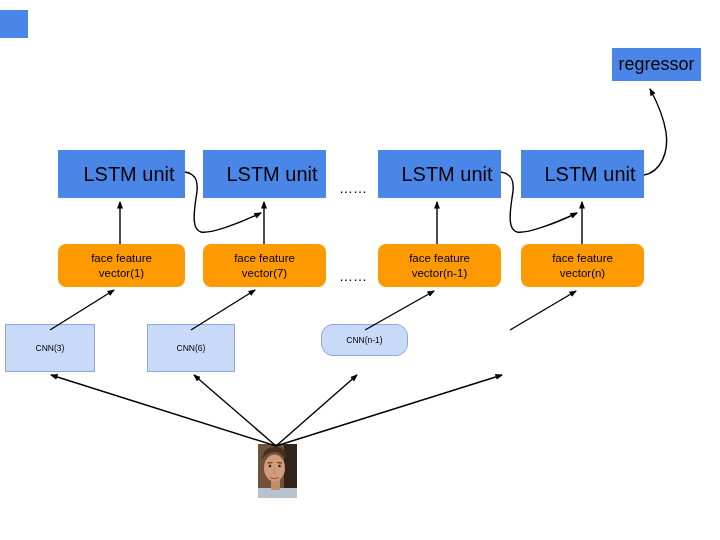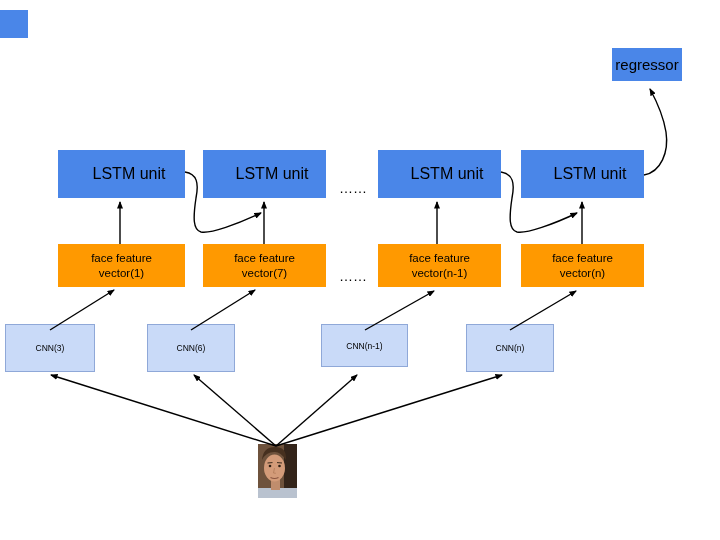--- a/index.html
+++ b/index.html
@@ -7,40 +7,40 @@
     --arrow_black:#000000;
   }
   html,body{margin:0;padding:0;background:#fff;}
   #canvas{position:relative;width:720px;height:540px;background:#fff;overflow:hidden;
           font-family:"Liberation Sans", sans-serif;color:#000;}
   .box{position:absolute;display:flex;align-items:center;justify-content:center;
        text-align:center;box-sizing:border-box;}
   .blue{background:var(--box_blue);}
   .orange{background:var(--box_orange);}
   .cnn{background:var(--box_light_blue);border:1px solid #8fa8d8;font-size:8.5px;}
-  .lstm{font-size:16px;padding-left:15px;}
-  .ffv{font-size:11.5px;line-height:1.3;flex-direction:column;}
+  .lstm{font-size:20px;padding-left:15px;}
+  .ffv{font-size:11.5px;line-height:1.3;flex-direction:column;border-radius:8px;}
   .dots{position:absolute;font-size:14px;letter-spacing:0px;display:flex;
         align-items:center;justify-content:center;}
   
   .lstm1{left:58px;top:150px;width:127px;height:48px;}
   .lstm2{left:203px;top:150px;width:123px;height:48px;}
   .lstm3{left:378px;top:150px;width:123px;height:48px;}
   .lstm4{left:521px;top:150px;width:123px;height:48px;}
   
   .ffv1{left:58px;top:244px;width:127px;height:43px;}
   .ffv2{left:203px;top:244px;width:123px;height:43px;}
   .ffv3{left:378px;top:244px;width:123px;height:43px;}
   .ffv4{left:521px;top:244px;width:123px;height:43px;}
   
   .cnn1{left:5px;top:324px;width:90px;height:48px;}
   .cnn2{left:147px;top:324px;width:88px;height:48px;}
-  .cnn3{left:321px;top:324px;width:87px;height:43px;}
+  .cnn3{left:321px;top:324px;width:87px;height:32px;border-radius:12px;}
   .cnn4{left:466px;top:324px;width:88px;height:48px;}
-  .regressor{left:612px;top:48px;width:70px;height:33px;font-size:15px;}
+  .regressor{left:612px;top:48px;width:89px;height:33px;font-size:18px;}
   .corner{left:0;top:10px;width:28px;height:28px;}
   .dots-lstm{left:336px;top:179px;width:34px;height:18px;}
   .dots-ffv{left:336px;top:267px;width:34px;height:18px;}
   #arrows{position:absolute;left:0;top:0;z-index:5;pointer-events:none;}
   #facephoto{position:absolute;left:258px;top:444px;width:39px;height:54px;z-index:1;}
 </style>
 </head>
 <body>
 
 <div id="canvas">
@@ -85,23 +85,20 @@
 
   <div class="box cnn cnn1">
     <span>CNN(3)</span>
   </div>
   <div class="box cnn cnn2">
     <span>CNN(6)</span>
   </div>
   <div class="box cnn cnn3">
     <span>CNN(n-1)</span>
   </div>
-  <div class="box cnn cnn4">
-    <span>CNN(n)</span>
-  </div>
 
   <svg id="facephoto" viewBox="0 0 39 54" aria-label="face photo">
     <rect width="39" height="54" fill="#6e523c"></rect>
     <rect x="26" width="13" height="54" fill="#33241a"></rect>
     <rect y="44" width="39" height="10" fill="#b9c2cf"></rect>
     <rect x="13" y="34" width="9" height="12" fill="#c08d6d"></rect>
     <ellipse cx="16.5" cy="24" rx="10.5" ry="13.5" fill="#d39b79"></ellipse>
     <path d="M4 16 Q 5 3 17 3 Q 29 3 28 16 Q 22 7 16 8 Q 8 8 4 16 Z" fill="#46301f"></path>
     <circle cx="12" cy="22" r="1.3" fill="#2e1f14"></circle>
     <circle cx="21.5" cy="22" r="1.3" fill="#2e1f14"></circle>

